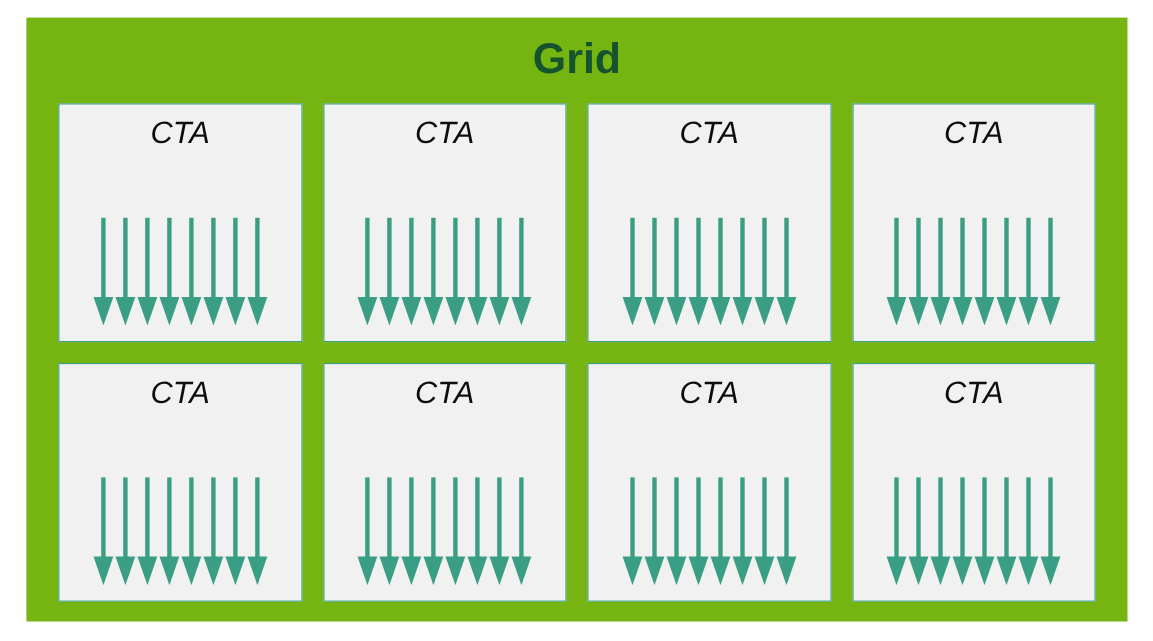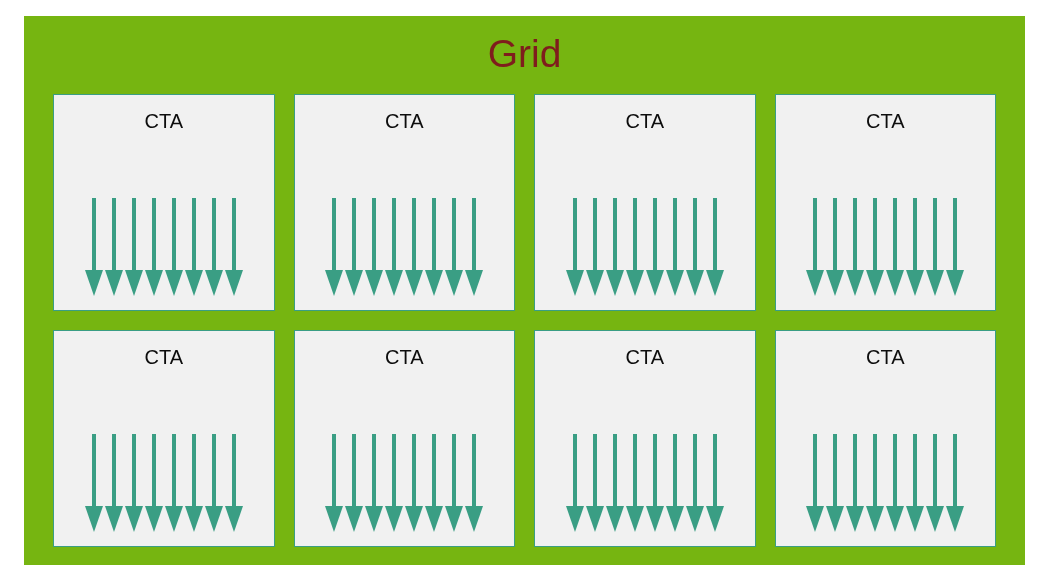--- a/index.html
+++ b/index.html
@@ -27,23 +27,23 @@
     height: 549px;
     background: #76b511;
     box-sizing: border-box;
   }
   #grid-title {
     position: absolute;
     left: 0;
     top: 14px;
     width: 100%;
     text-align: center;
-    color: #7f1d1d;
+    color: #14532d;
     font-size: 39px;
-    font-weight: normal;
+    font-weight: bold;
     line-height: 48px;
     letter-spacing: 0px;
     font-family: "Liberation Sans", sans-serif;
     white-space: nowrap;
   }
   
   #cta-grid {
     position: absolute;
     left: 29px;
     top: 78px;
@@ -62,24 +62,25 @@
     box-sizing: border-box;
     overflow: hidden;
   }
   .cta-label {
     position: absolute;
     left: 0;
     top: 10px;
     width: 100%;
     text-align: center;
     color: #0d0d0d;
-    font-size: 20px;
+    font-size: 28px;
     line-height: 32px;
     font-family: "Liberation Sans", sans-serif;
     white-space: nowrap;
+    font-style: italic;
   }
   .cta-arrows {
     position: absolute;
     left: 0;
     right: 0;
     bottom: 14px;
     height: 100px;
     display: flex;
     flex-direction: row;
     justify-content: center;

